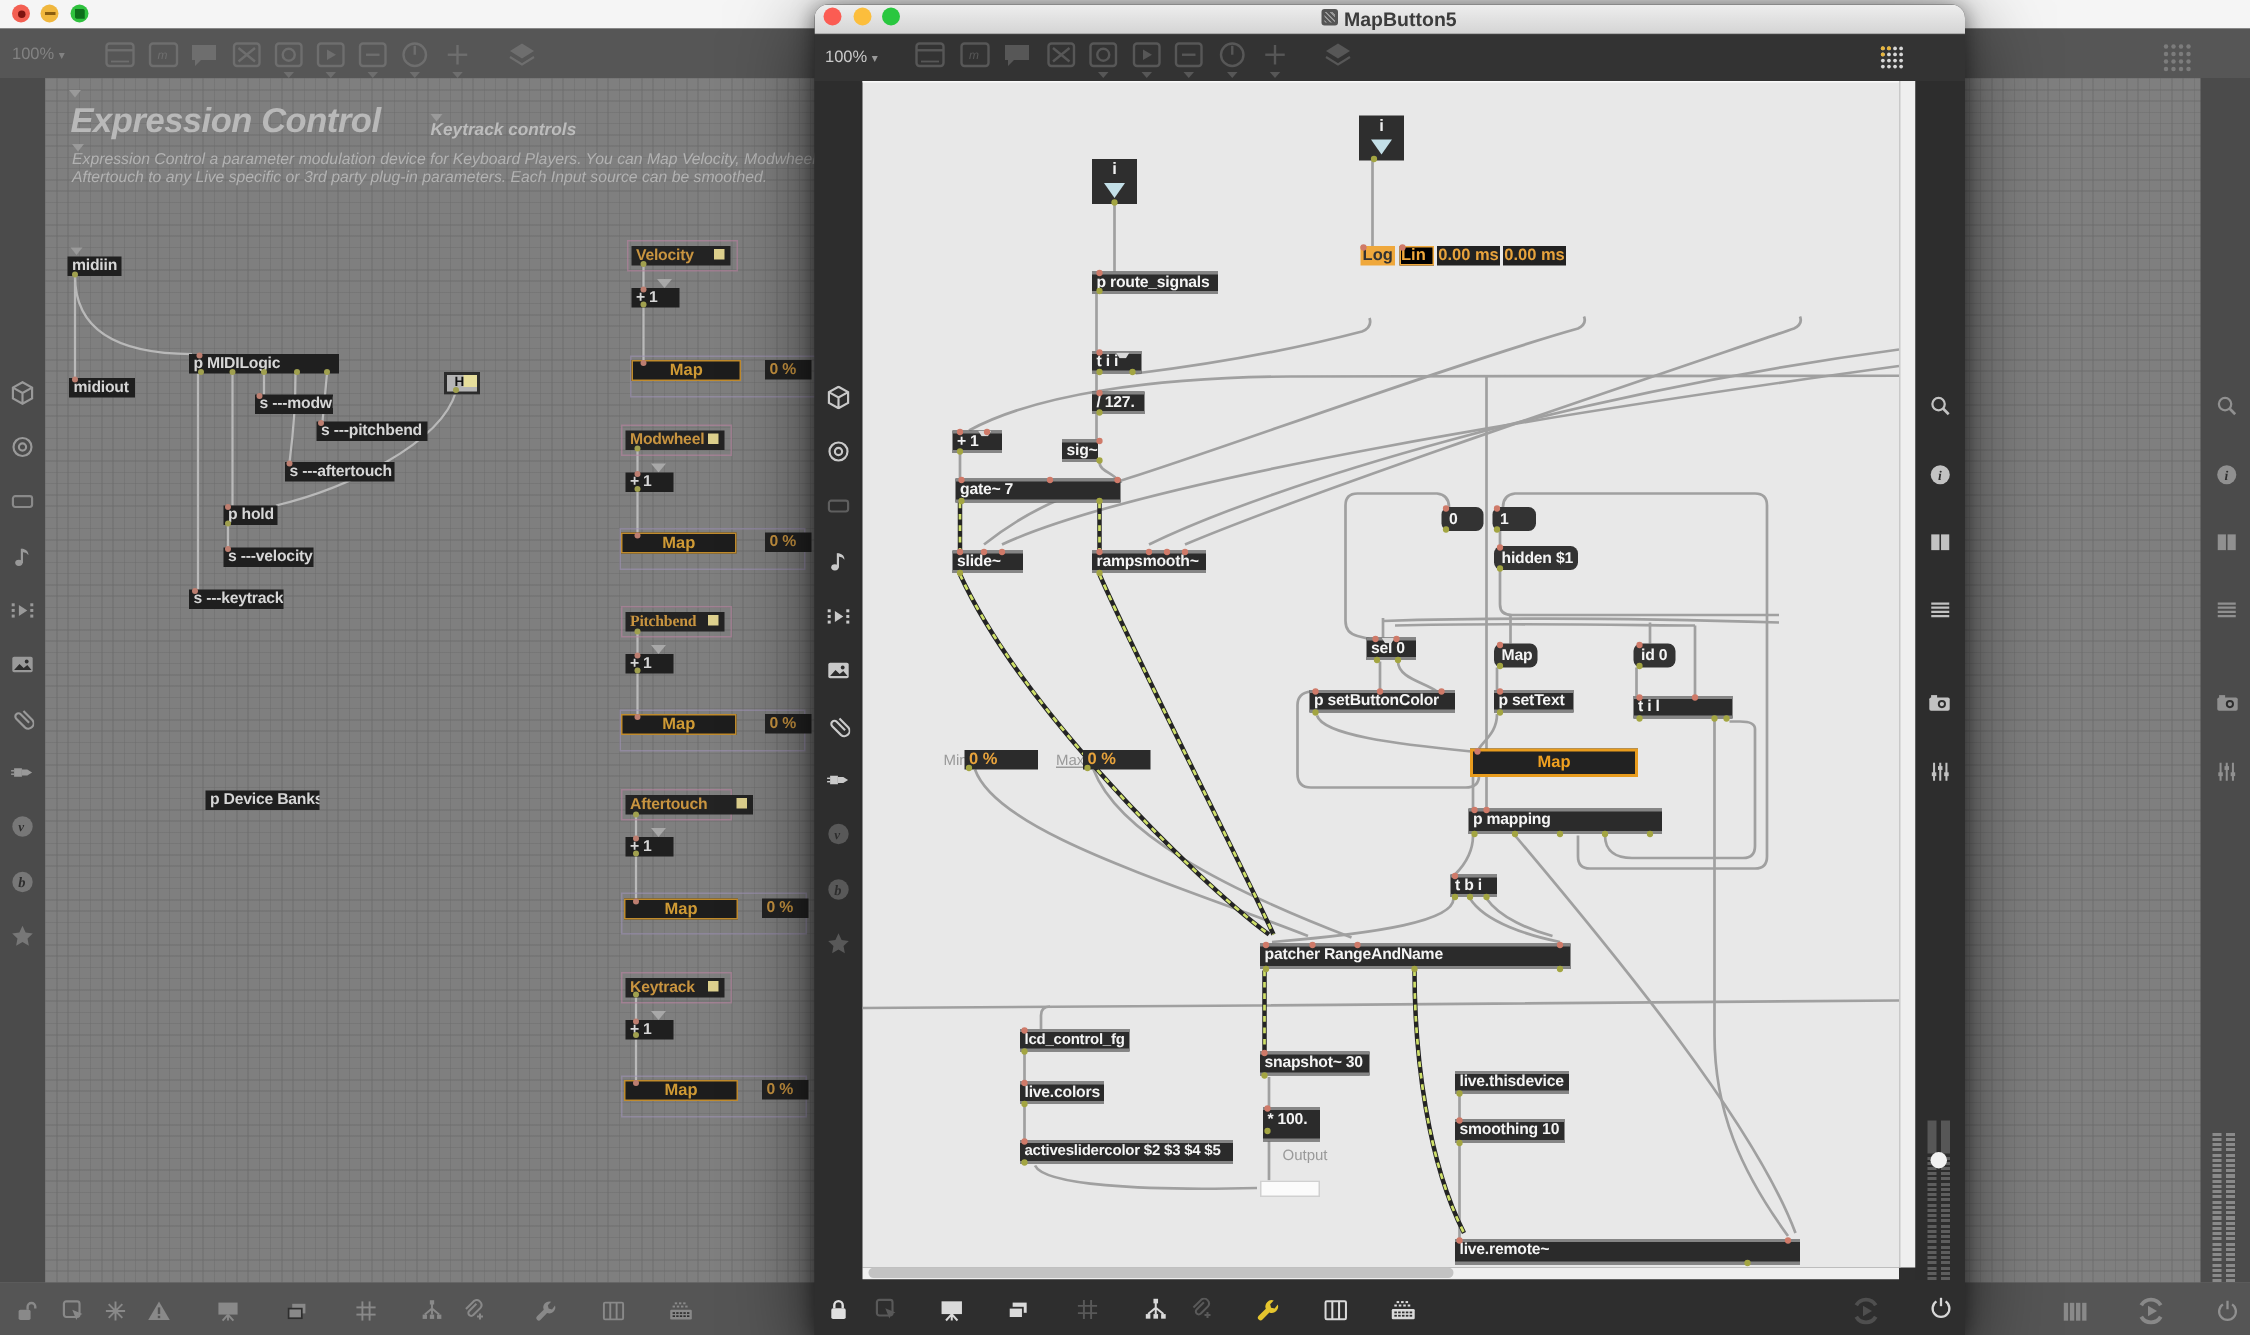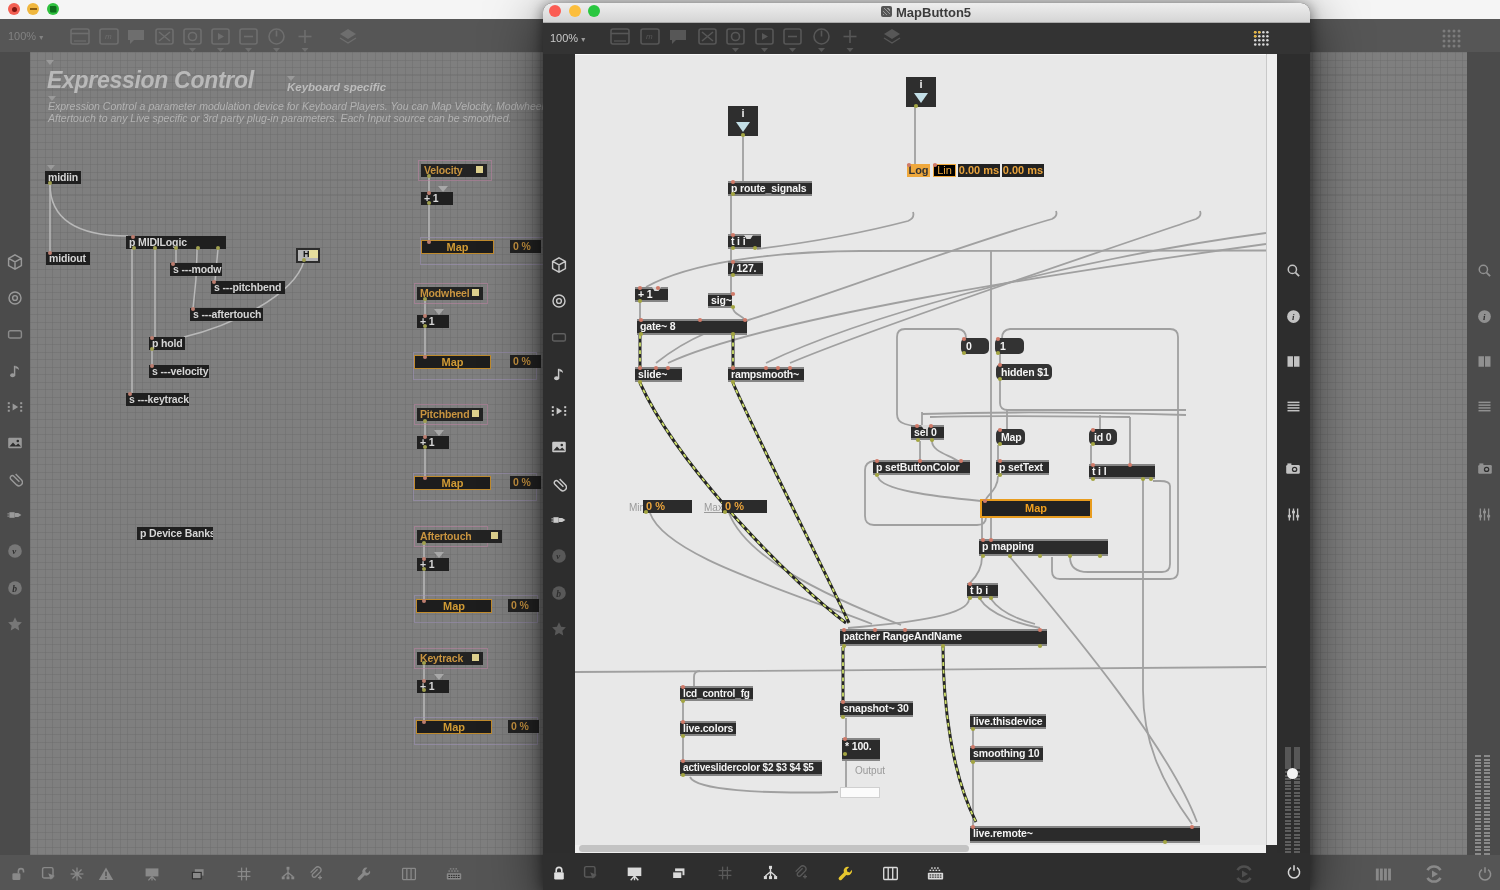--- a/index.html
+++ b/index.html
@@ -329,21 +329,21 @@
         <circle cx="13" cy="13" r="1.5"></circle>
         <circle cx="18" cy="13" r="1.5"></circle>
         <circle cx="3" cy="18" r="1.5"></circle>
         <circle cx="8" cy="18" r="1.5"></circle>
         <circle cx="13" cy="18" r="1.5"></circle>
         <circle cx="18" cy="18" r="1.5"></circle>
       </g>
   </svg>
 
   <div class="abs" style="left:47px;top:67px;font-size:23px;font-weight:bold;font-style:italic;color:#b9b9b9;letter-spacing:-0.3px;">Expression Control</div>
-  <div class="abs" style="left:287px;top:81px;font-size:11.5px;font-weight:bold;font-style:italic;color:#bcbcbc;">Keyboard specific</div>
+  <div class="abs" style="left:287px;top:81px;font-size:11.5px;font-weight:bold;font-style:italic;color:#bcbcbc;">Keytrack controls</div>
   <div class="abs" style="left:48px;top:100px;font-size:10.5px;font-style:italic;color:#b2b2b2;line-height:12px;width:560px;">Expression Control a parameter modulation device for Keyboard Players. You can Map Velocity, Modwheel, Pitchbend,<br>Aftertouch to any Live specific or 3rd party plug-in parameters. Each Input source can be smoothed.</div>
 
   <svg class="abs" style="left:0;top:0;" width="1500" height="890" viewBox="0 0 1500 890" fill="none">
     <g stroke="#b9b9b9" stroke-width="1.5">
       <path d="M50,184 V252"></path>
       <path d="M50,184 C50,226 88,236 128,236"></path>
       <path d="M132,249 V393"></path>
       <path d="M155,249 V337"></path>
       <path d="M176,249 V263"></path>
       <path d="M197,249 C197,280 194,300 193,308"></path>
@@ -390,21 +390,21 @@
 
   <div class="panel" style="left:414px;top:283px;width:72px;height:19px;border-color:rgba(185,130,160,.6);"></div>
   <div class="obox" style="left:417px;top:287px;width:66px;">Modwheel<span style="position:absolute;right:4px;top:2px;width:7px;height:7px;background:#ddd08d;"></span></div>
   <div class="abs" style="left:434px;top:309px;border-left:5px solid transparent;border-right:5px solid transparent;border-top:6px solid #a8a8a8;"></div>
   <div class="bbox" style="left:417px;top:315px;width:32px;">+ 1</div>
   <div class="panel" style="left:413px;top:352px;width:122px;height:26px;"></div>
   <div class="mapbtn" style="left:414px;top:355px;width:75px;height:12px;">Map</div>
   <div class="obox" style="left:510px;top:355px;width:31px;">0 %</div>
 
   <div class="panel" style="left:414px;top:404px;width:72px;height:19px;border-color:rgba(185,130,160,.6);"></div>
-  <div class="obox" style="left:417px;top:408px;width:66px;">Pitchbend<span style="position:absolute;right:4px;top:2px;width:7px;height:7px;background:#ddd08d;"></span></div>
+  <div class="obox" style="left:417px;top:408px;width:66px;font-family:Liberation Serif, serif;">Pitchbend<span style="position:absolute;right:4px;top:2px;width:7px;height:7px;background:#ddd08d;"></span></div>
   <div class="abs" style="left:434px;top:430px;border-left:5px solid transparent;border-right:5px solid transparent;border-top:6px solid #a8a8a8;"></div>
   <div class="bbox" style="left:417px;top:436px;width:32px;">+ 1</div>
   <div class="panel" style="left:413px;top:473px;width:122px;height:26px;"></div>
   <div class="mapbtn" style="left:414px;top:476px;width:75px;height:12px;">Map</div>
   <div class="obox" style="left:510px;top:476px;width:31px;">0 %</div>
 
   <div class="panel" style="left:414px;top:526px;width:72px;height:19px;border-color:rgba(185,130,160,.6);"></div>
   <div class="obox" style="left:417px;top:530px;width:85px;">Aftertouch<span style="position:absolute;right:4px;top:2px;width:7px;height:7px;background:#ddd08d;"></span></div>
   <div class="abs" style="left:434px;top:552px;border-left:5px solid transparent;border-right:5px solid transparent;border-top:6px solid #a8a8a8;"></div>
   <div class="bbox" style="left:417px;top:558px;width:32px;">+ 1</div>
@@ -800,25 +800,25 @@
 <div class="abs" style="left:906px;top:77px;width:30px;height:30px;background:#2e2e2e;">
   <div class="abs" style="left:0;top:1px;width:30px;text-align:center;color:#f0f0f0;font-weight:bold;font-size:11px;">i</div>
   <div class="abs" style="left:8px;top:16px;border-left:7px solid transparent;border-right:7px solid transparent;border-top:10px solid #c3dfe7;"></div>
 </div>
 
 <div class="fbox" style="left:728px;top:181px;width:84px;">p route_signals</div>
 <div class="fbox" style="left:728px;top:234px;width:33px;">t i i</div>
 <div class="fbox" style="left:728px;top:261px;width:35px;">/ 127.</div>
 <div class="fbox" style="left:635px;top:287px;width:33px;">+ 1</div>
 <div class="fbox" style="left:708px;top:293px;width:24px;">sig~</div>
-<div class="fbox" style="left:637px;top:319px;width:110px;height:16px;">gate~ 8</div>
+<div class="fbox" style="left:637px;top:319px;width:110px;height:16px;">gate~ 7</div>
 <div class="fbox" style="left:635px;top:367px;width:47px;">slide~</div>
 <div class="fbox" style="left:728px;top:367px;width:76px;">rampsmooth~</div>
 <div class="abs" style="left:907px;top:164px;width:23px;height:13px;background:#efa83c;color:#333;font-weight:bold;font-size:11px;line-height:13px;text-align:center;">Log</div>
-<div class="abs" style="left:933px;top:164px;width:21px;height:11px;background:#000000;border:1px solid #efa83c;color:#efa83c;font-weight:normal;font-size:11px;line-height:11px;text-align:center;">Lin</div>
+<div class="abs" style="left:933px;top:164px;width:21px;height:11px;background:#000000;border:1px solid #efa83c;color:#efa83c;font-weight:bold;font-size:11px;line-height:11px;text-align:left;">Lin</div>
 <div class="abs" style="left:958px;top:164px;width:42px;height:13px;background:#222;color:#e8a33c;font-weight:bold;font-size:11px;line-height:13px;text-align:center;">0.00 ms</div>
 <div class="abs" style="left:1002px;top:164px;width:42px;height:13px;background:#222;color:#e8a33c;font-weight:bold;font-size:11px;line-height:13px;text-align:center;">0.00 ms</div>
 <div class="fmsg" style="left:961px;top:338px;width:28px;height:16px;line-height:16px;">0</div>
 <div class="fmsg" style="left:995px;top:338px;width:29px;height:16px;line-height:16px;">1</div>
 <div class="fmsg" style="left:996px;top:364px;width:56px;height:16px;line-height:16px;">hidden $1</div>
 <div class="fbox" style="left:911px;top:425px;width:33px;">sel 0</div>
 <div class="fmsg" style="left:996px;top:429px;width:29px;height:16px;line-height:16px;">Map</div>
 <div class="fmsg" style="left:1089px;top:429px;width:28px;height:16px;line-height:16px;">id 0</div>
 <div class="fbox" style="left:873px;top:460px;width:97px;">p setButtonColor</div>
 <div class="fbox" style="left:996px;top:460px;width:53px;">p setText</div>

